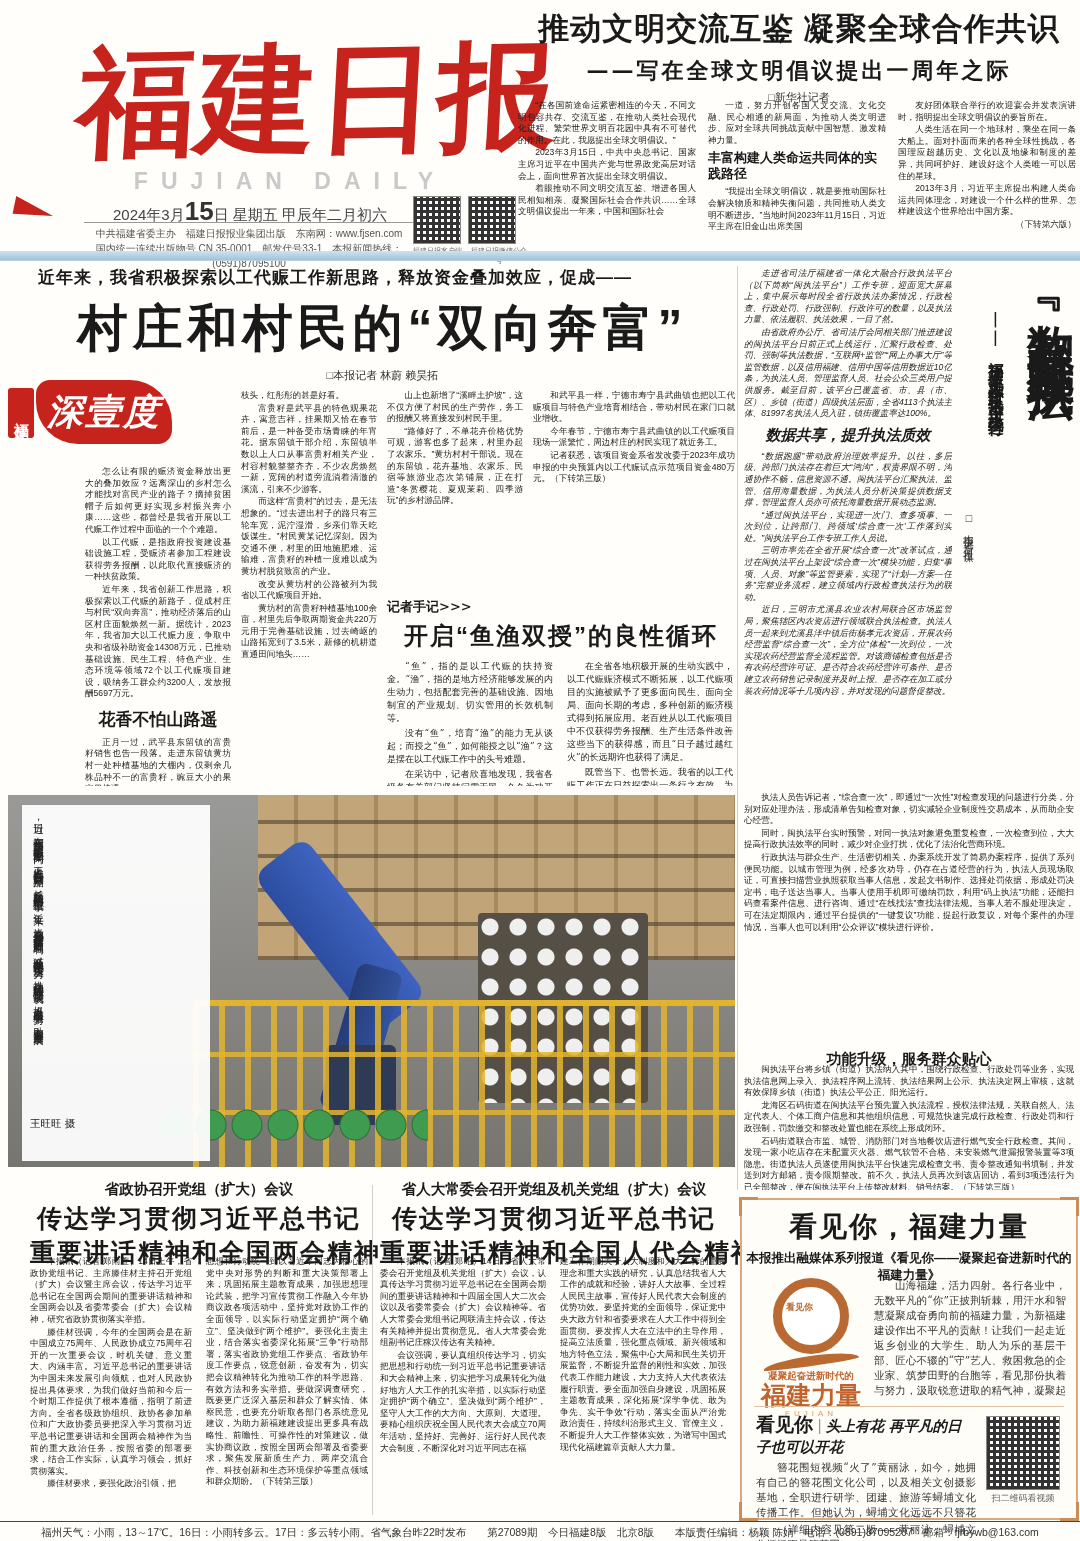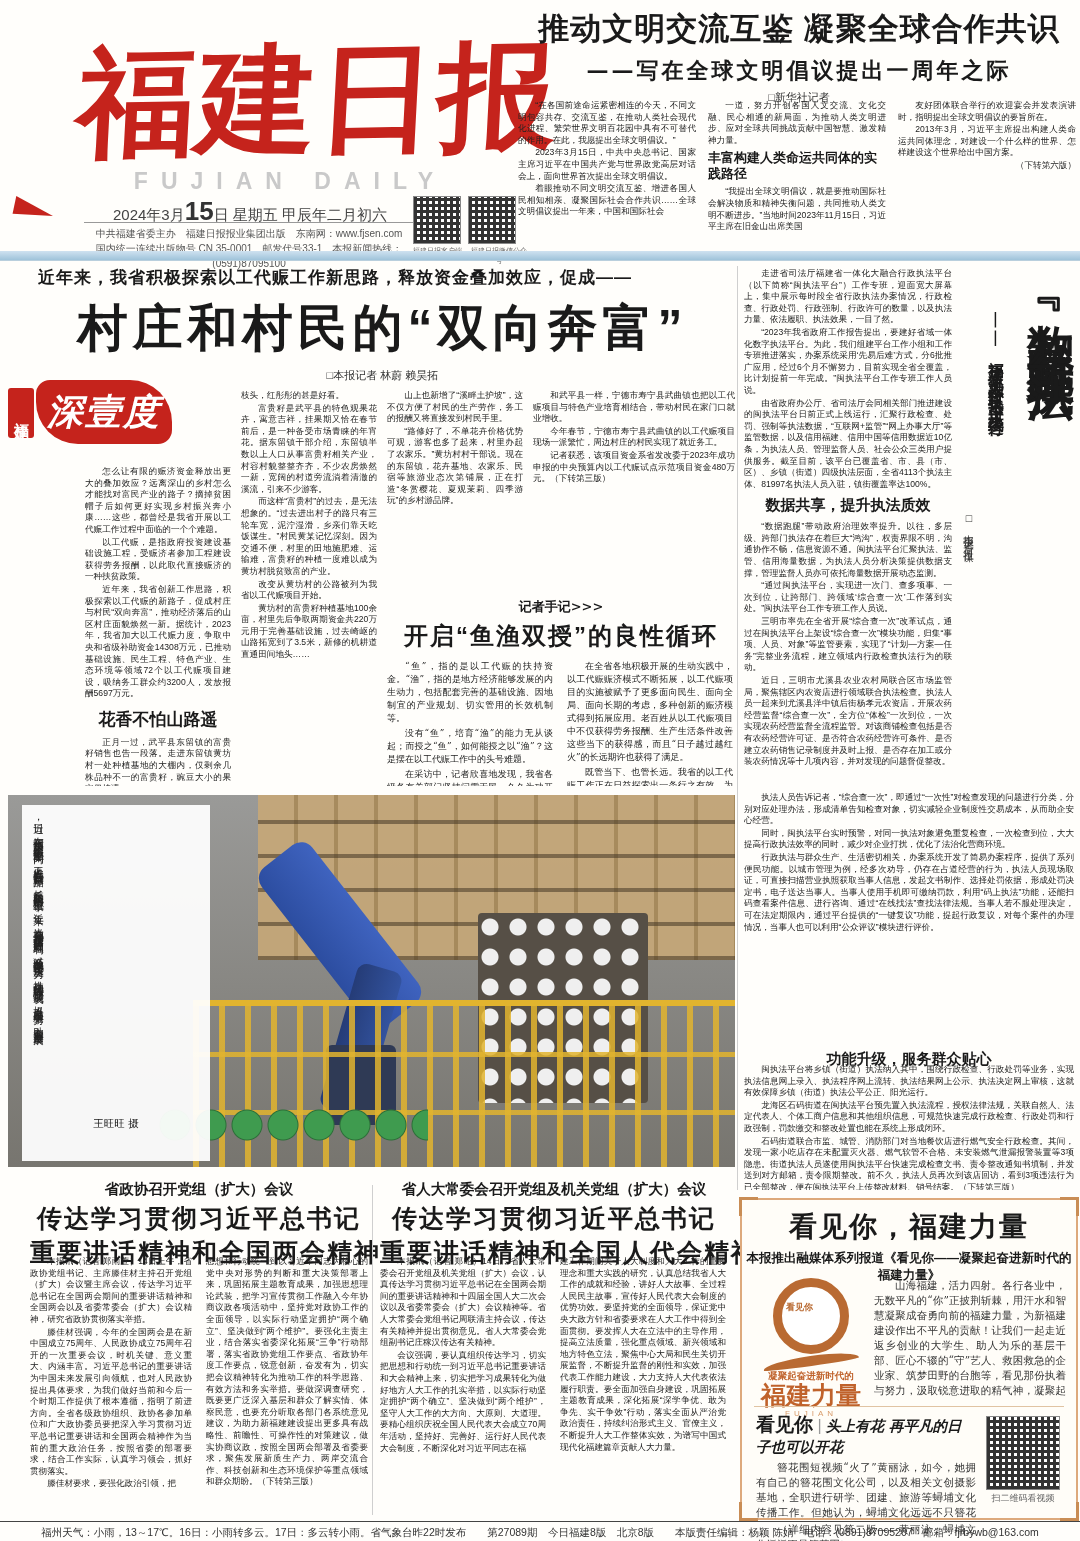--- a/index.html
+++ b/index.html
@@ -20,21 +20,21 @@
       repeating-linear-gradient(90deg,#333 0 3px,#fff 3px 6px);}
   .qr-cap{font-size:7px;color:#666;text-align:center;margin-top:2px;}
   .blue-band{background:linear-gradient(180deg,#cfe2f0,#9fc3da);border-bottom:1px solid #b9cfdd;}
   .h-top{font-size:31px;font-weight:900;letter-spacing:1px;white-space:nowrap;}
   .deck-top{font-size:22px;font-weight:bold;font-family:"DejaVu Serif",serif;letter-spacing:3px;white-space:nowrap;}
   .byline{font-size:11px;color:#333;}
   .subhead-sm{font-size:13px;font-weight:bold;text-indent:0;line-height:16px;margin:4px 0;}
   .kicker-main{font-size:17px;font-weight:900;letter-spacing:1px;}
   .h-main{font-size:50px;font-weight:900;letter-spacing:5px;white-space:nowrap;}
   .col-subhead{font-size:17px;font-weight:900;text-align:center;margin:8px 0 6px 0;}
-  .notes-label{font-size:13px;font-weight:900;font-family:"DejaVu Serif",serif;text-align:center;}
+  .notes-label{font-size:13px;font-weight:900;font-family:"DejaVu Serif",serif;}
   .notes-title{font-size:24px;font-weight:900;letter-spacing:2px;text-align:center;}
   .tk{font-size:9px;line-height:13px;text-align:justify;text-indent:2em;margin:0 0 2px 0;
       font-family:"DejaVu Serif",serif;color:#222;}
   .vhead{writing-mode:vertical-rl;font-size:47px;font-weight:900;letter-spacing:6px;line-height:1.15;}
   .vdeck{writing-mode:vertical-rl;font-size:15.5px;font-weight:bold;letter-spacing:3px;}
   .vby{writing-mode:vertical-rl;font-size:10.5px;color:#333;letter-spacing:2px;}
   .rc-subhead{font-size:15px;font-weight:900;text-align:center;margin:6px 0;}
   .gov-kicker{font-size:14.5px;font-weight:900;text-align:center;white-space:nowrap;}
   .gov-h{font-size:25px;font-weight:900;text-align:center;letter-spacing:2px;white-space:nowrap;line-height:34px;}
   .spot{border:2px solid #dda97c;}
@@ -101,20 +101,21 @@
       <p class="t">2023年3月15日，中共中央总书记、国家主席习近平在中国共产党与世界政党高层对话会上，面向世界首次提出全球文明倡议。</p>
       <p class="t">着眼推动不同文明交流互鉴、增进各国人民相知相亲、凝聚国际社会合作共识……全球文明倡议提出一年来，中国和国际社会</p>
     </div>
     <div class="abs clip" style="left:190px;top:92px;width:178px;height:152px;">
       <p class="t">一道，努力开创各国人文交流、文化交融、民心相通的新局面，为推动人类文明进步、应对全球共同挑战贡献中国智慧、激发精神力量。</p>
       <div class="subhead-sm">丰富构建人类命运共同体的实践路径</div>
       <p class="t">“我提出全球文明倡议，就是要推动国际社会解决物质和精神失衡问题，共同推动人类文明不断进步。”当地时间2023年11月15日，习近平主席在旧金山出席美国</p>
     </div>
     <div class="abs clip" style="left:380px;top:92px;width:178px;height:152px;">
       <p class="t">友好团体联合举行的欢迎宴会并发表演讲时，指明提出全球文明倡议的要旨所在。</p>
+      <p class="t">人类生活在同一个地球村，乘坐在同一条大船上。面对扑面而来的各种全球性挑战，各国理应超越历史、文化以及地缘和制度的差异，共同呵护好、建设好这个人类唯一可以居住的星球。</p>
       <p class="t">2013年3月，习近平主席提出构建人类命运共同体理念，对建设一个什么样的世界、怎样建设这个世界给出中国方案。</p>
       <p class="t" style="text-align:right;text-indent:0;">（下转第六版）</p>
     </div>
   </div>
 
   <div class="abs blue-band" style="left:0;top:251px;width:1080px;height:9px;"></div>
 
   <div class="abs" style="left:30px;top:266px;width:705px;">
     <div class="kicker-main" style="margin-left:8px;">近年来，我省积极探索以工代赈工作新思路，释放资金叠加效应，促成——</div>
     <div class="h-main ctr" style="margin-top:6px;">村庄和村民的“双向奔富”</div>
@@ -178,29 +179,28 @@
     <div class="abs" style="left:318px;top:250px;width:70px;height:80px;background:#2f3a55;border-radius:6px;"></div>
 
     <div class="abs" style="left:185px;top:205px;width:542px;height:167px;border-top:6px solid #e2b42e;background:
         repeating-linear-gradient(0deg, rgba(226,180,46,.85) 0 5px, transparent 5px 58px),
         repeating-linear-gradient(90deg, rgba(226,180,46,.85) 0 6px, transparent 6px 26px);"></div>
 
     <div class="abs" style="left:150px;top:300px;width:270px;height:66px;background-image:radial-gradient(circle at 17px 30px,#3f9b4f 14px,#2c6e38 15px,rgba(0,0,0,0) 16px);background-size:36px 66px;"></div>
 
     <div class="abs caption-box" style="left:14px;top:10px;width:172px;height:336px;padding:10px 8px;">
       <div class="caption-text clip" style="height:300px;">近日，在福州市长乐区一家纺织企业生产车间内，工业机器人在赶制订单产品。长乐区是我国纺织产业重镇。近年来，当地充分利用技改基金扩容的政策红利，减轻企业数字化转型投资压力，推动化纤纺织等产业链加快成长，提升自主品牌竞争力，助力企业高质量发展。</div>
-      <div style="font-size:10.5px;text-align:center;font-family:'DejaVu Serif',serif;margin-top:2px;">王旺旺 摄</div>
+      <div style="font-size:10.5px;text-align:left;font-family:'DejaVu Serif',serif;margin-top:2px;">王旺旺 摄</div>
     </div>
   </div>
 
   <div class="abs vrule" style="left:737px;top:266px;height:924px;"></div>
 
-  <div class="abs clip" style="left:744px;top:268px;width:208px;height:520px;">
+  <div class="abs clip" style="left:744px;top:268px;width:208px;height:520px;font-style:italic;">
     <p class="t">走进省司法厅福建省一体化大融合行政执法平台（以下简称“闽执法平台”）工作专班，迎面宽大屏幕上，集中展示每时段全省行政执法办案情况，行政检查、行政处罚、行政强制、行政许可的数量，以及执法力量、依法履职、执法效果，一目了然。</p>
-    <p class="t">“2023年我省政府工作报告提出，要建好省域一体化数字执法平台。为此，我们组建平台工作小组和工作专班推进落实，办案系统采用‘先易后难’方式，分6批推广应用，经过6个月不懈努力，目前实现全省全覆盖，比计划提前一年完成。”闽执法平台工作专班工作人员说。</p>
     <p class="t">由省政府办公厅、省司法厅会同相关部门推进建设的闽执法平台日前正式上线运行，汇聚行政检查、处罚、强制等执法数据，“互联网+监管”“网上办事大厅”等监管数据，以及信用福建、信用中国等信用数据近10亿条，为执法人员、管理监督人员、社会公众三类用户提供服务。截至目前，该平台已覆盖省、市、县（市、区）、乡镇（街道）四级执法层面，全省4113个执法主体、81997名执法人员入驻，镇街覆盖率达100%。</p>
     <div class="rc-subhead">数据共享，提升执法质效</div>
     <p class="t">“数据跑腿”带动政府治理效率提升。以往，多层级、跨部门执法存在着巨大“鸿沟”，权责界限不明，沟通协作不畅，信息资源不通。闽执法平台汇聚执法、监管、信用海量数据，为执法人员分析决策提供数据支撑，管理监督人员亦可依托海量数据开展动态监测。</p>
     <p class="t">“通过闽执法平台，实现进一次门、查多项事、一次到位，让跨部门、跨领域‘综合查一次’工作落到实处。”闽执法平台工作专班工作人员说。</p>
     <p class="t">三明市率先在全省开展“综合查一次”改革试点，通过在闽执法平台上架设“综合查一次”模块功能，归集“事项、人员、对象”等监管要素，实现了“计划—方案—任务”完整业务流程，建立领域内行政检查执法行为的联动。</p>
     <p class="t">近日，三明市尤溪县农业农村局联合区市场监管局，聚焦辖区内农资店进行领域联合执法检查。执法人员一起来到尤溪县洋中镇后街杨孝元农资店，开展农药经营监督“综合查一次”，全方位“体检”一次到位，一次实现农药经营监督全流程监管。对该商铺检查包括是否有农药经营许可证、是否符合农药经营许可条件、是否建立农药销售记录制度并及时上报、是否存在加工或分装农药情况等十几项内容，并对发现的问题督促整改。</p>
   </div>
 
   <div class="abs" style="left:958px;top:282px;width:120px;height:506px;">
     <div class="abs vhead" style="right:0;top:0;height:506px;">『数智』赋能行政执法</div>

